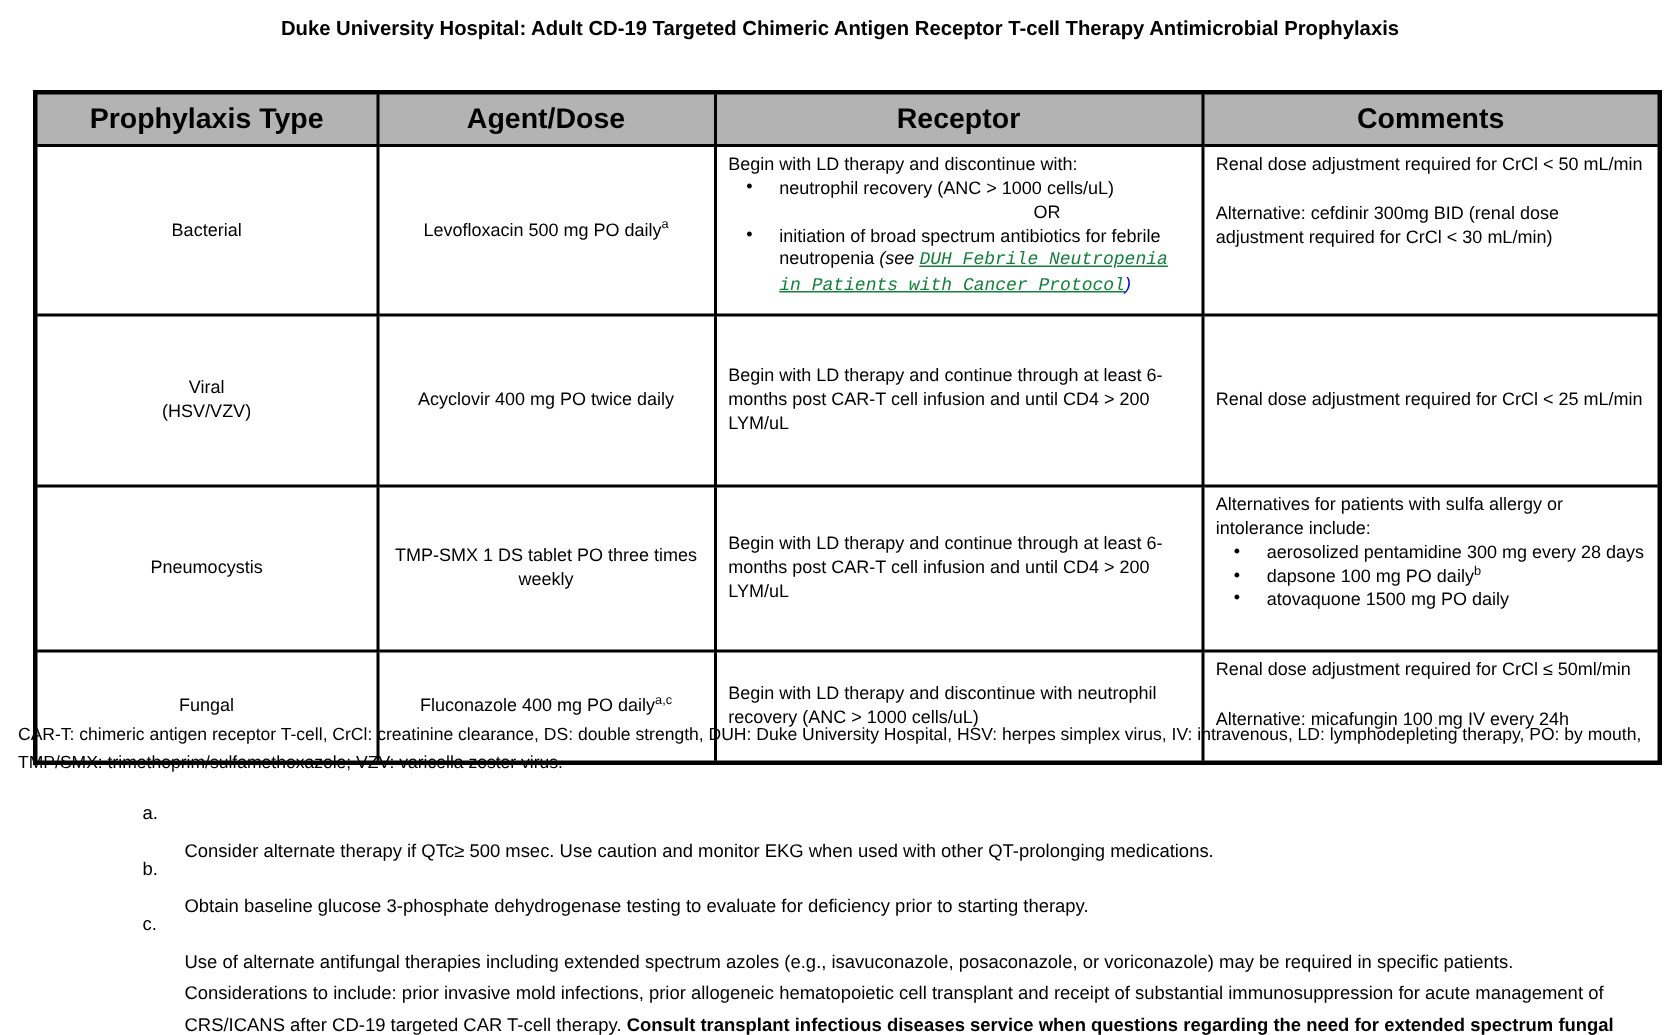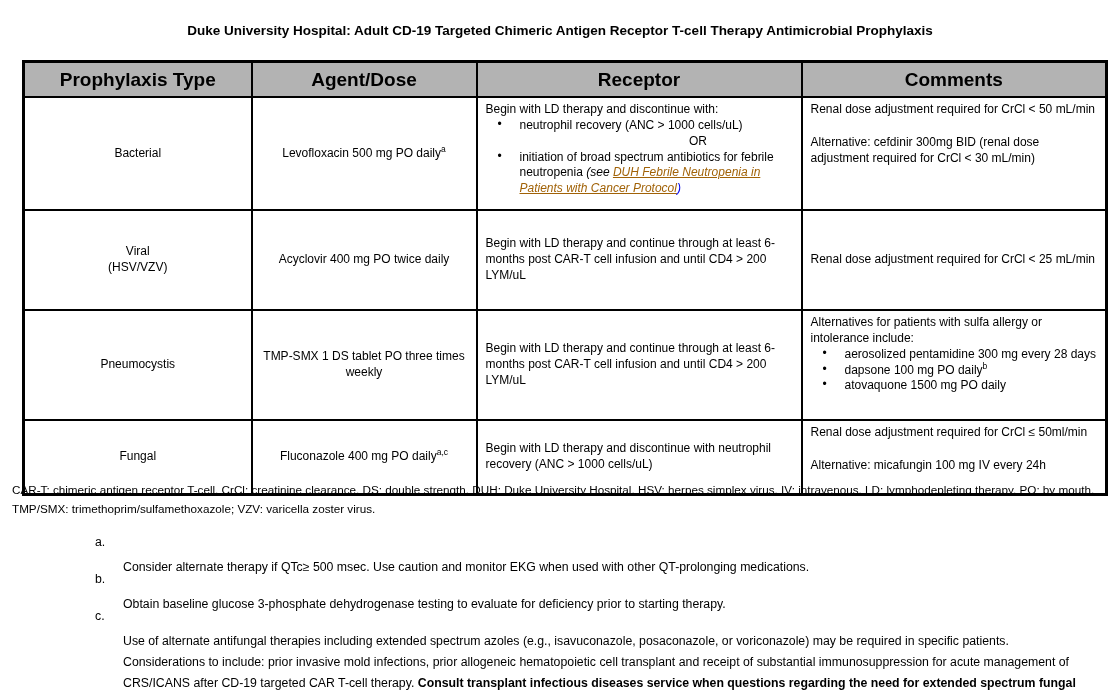--- a/index.html
+++ b/index.html
@@ -3,42 +3,42 @@
 <meta charset="utf-8">
 <style>
   * { margin:0; padding:0; box-sizing:border-box; }
   html,body { background:#ffffff; }
   .page {
     position:relative; width:1120px; height:690px; background:#ffffff;
     font-family:"Liberation Sans", sans-serif; color:#000;
   }
   .title {
     position:absolute; top:11px; left:0; width:1120px;
-    text-align:center; font-weight:bold; font-size:13.5px;margin-top:12px;
+    text-align:center; font-weight:bold; font-size:13.5px;
   }
   table.ptable {
     position:absolute; left:22px; top:60px; width:1083px;
     border-collapse:collapse; table-layout:fixed;
     border:3px solid #000;
   }
   col.c1{width:228px;} col.c2{width:225px;} col.c3{width:325px;} col.c4{width:305px;}
   .ptable th, .ptable td { border:2px solid #000; font-size:12px; line-height:1.32; padding:4px 8px; }
   .ptable thead tr { height:27px; }
   .ptable th { background:#b3b3b3; font-size:19px; font-weight:bold; text-align:center; vertical-align:middle; }
-  tr.r1 { height:113px; } tr.r2 { height:100px; } tr.r3 { height:110px; } tr.r4 { height:74px; }
+  tr.r1 { height:113px; } tr.r2 { height:114px; } tr.r3 { height:110px; } tr.r4 { height:74px; }
   .t-center { text-align:center; }
   .v-mid { vertical-align:middle; }
   .v-top { vertical-align:top; }
   sup { font-size:8.5px; vertical-align:super; line-height:0; }
   .bullet { position:relative; padding-left:34px; }
   .bullet .dot { position:absolute; left:12px; top:-1px; font-size:12px; }
   .or-line { padding-left:118px;text-align:center; }
   .para-gap { margin-bottom:17px; }
   .ital { font-style:italic; }
-  .link { color:#a16207; font-style:italic; text-decoration:underline; cursor:pointer; }
+  .link { color:#15803d; font-style:italic; text-decoration:underline; cursor:pointer;font-family:Liberation Mono, monospace; }
   .link-close { color:#0000ee; font-style:italic; }
   .abbrev {
     position:absolute; left:12px; top:481px; width:1100px;
     font-size:11.7px; line-height:1.6;
   }
   .fn { position:absolute; left:95px; display:flex; font-size:12.3px; line-height:1.7; }
   .fn-label { width:28px; flex:0 0 28px; }
   .fn-text { width:965px;margin-top:25px; }
   .fn-a { top:532px; }
   .fn-b { top:569px; }

